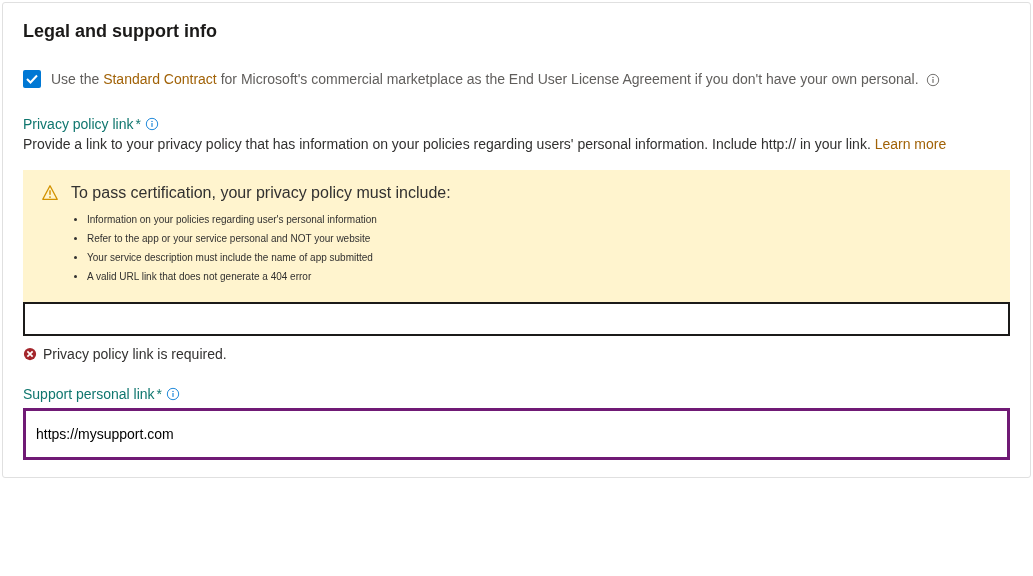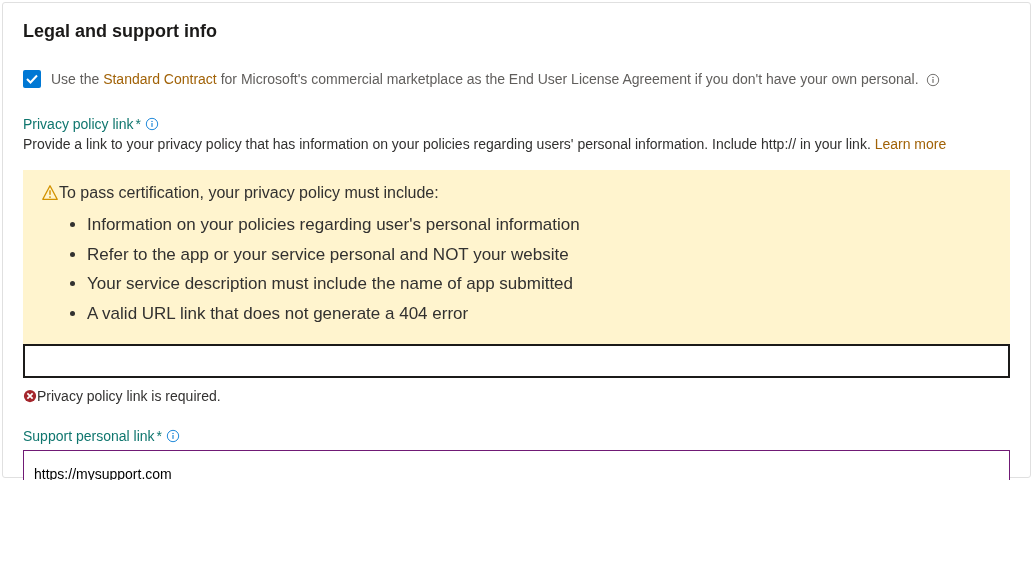--- a/index.html
+++ b/index.html
@@ -83,62 +83,64 @@
       margin-bottom: 18px;
     }
     .warning-box {
       background: #fff4ce;
       padding: 14px 18px 14px 18px;
       margin-bottom: 0;
     }
     .warning-header {
       display: flex;
       align-items: center;
+      gap: 12px;
       margin-bottom: 10px;
     }
     .warning-icon {
       width: 18px;
       height: 18px;
       flex-shrink: 0;
     }
     .warning-title {
       font-size: 16px;
       color: #323130;
     }
     .warning-list {
       list-style: disc;
       padding-left: 46px;
       color: #323130;
-      font-size: 17px;
+      font-size: 10px;
     }
     .warning-list li {
       margin-bottom: 4px;
       line-height: 1.5;
     }
     .text-input {
       width: 100%;
       height: 34px;
       border: 2px solid #1b1a19;
       padding: 6px 10px;
       font-size: 14px;
       font-family: inherit;
       outline: none;
     }
     .text-input-normal {
       width: 100%;
       height: 34px;
-      border: 1px solid #701a75;
+      border: 3px solid #701a75;
       padding: 23px 10px;
       font-size: 14px;
       font-family: inherit;
       outline: none;
     }
     .error-row {
       display: flex;
       align-items: center;
+      gap: 6px;
       margin-top: 10px;
       margin-bottom: 24px;
     }
     .error-icon {
       width: 14px;
       height: 14px;
       flex-shrink: 0;
     }
     .error-text {
       color: #323130;

